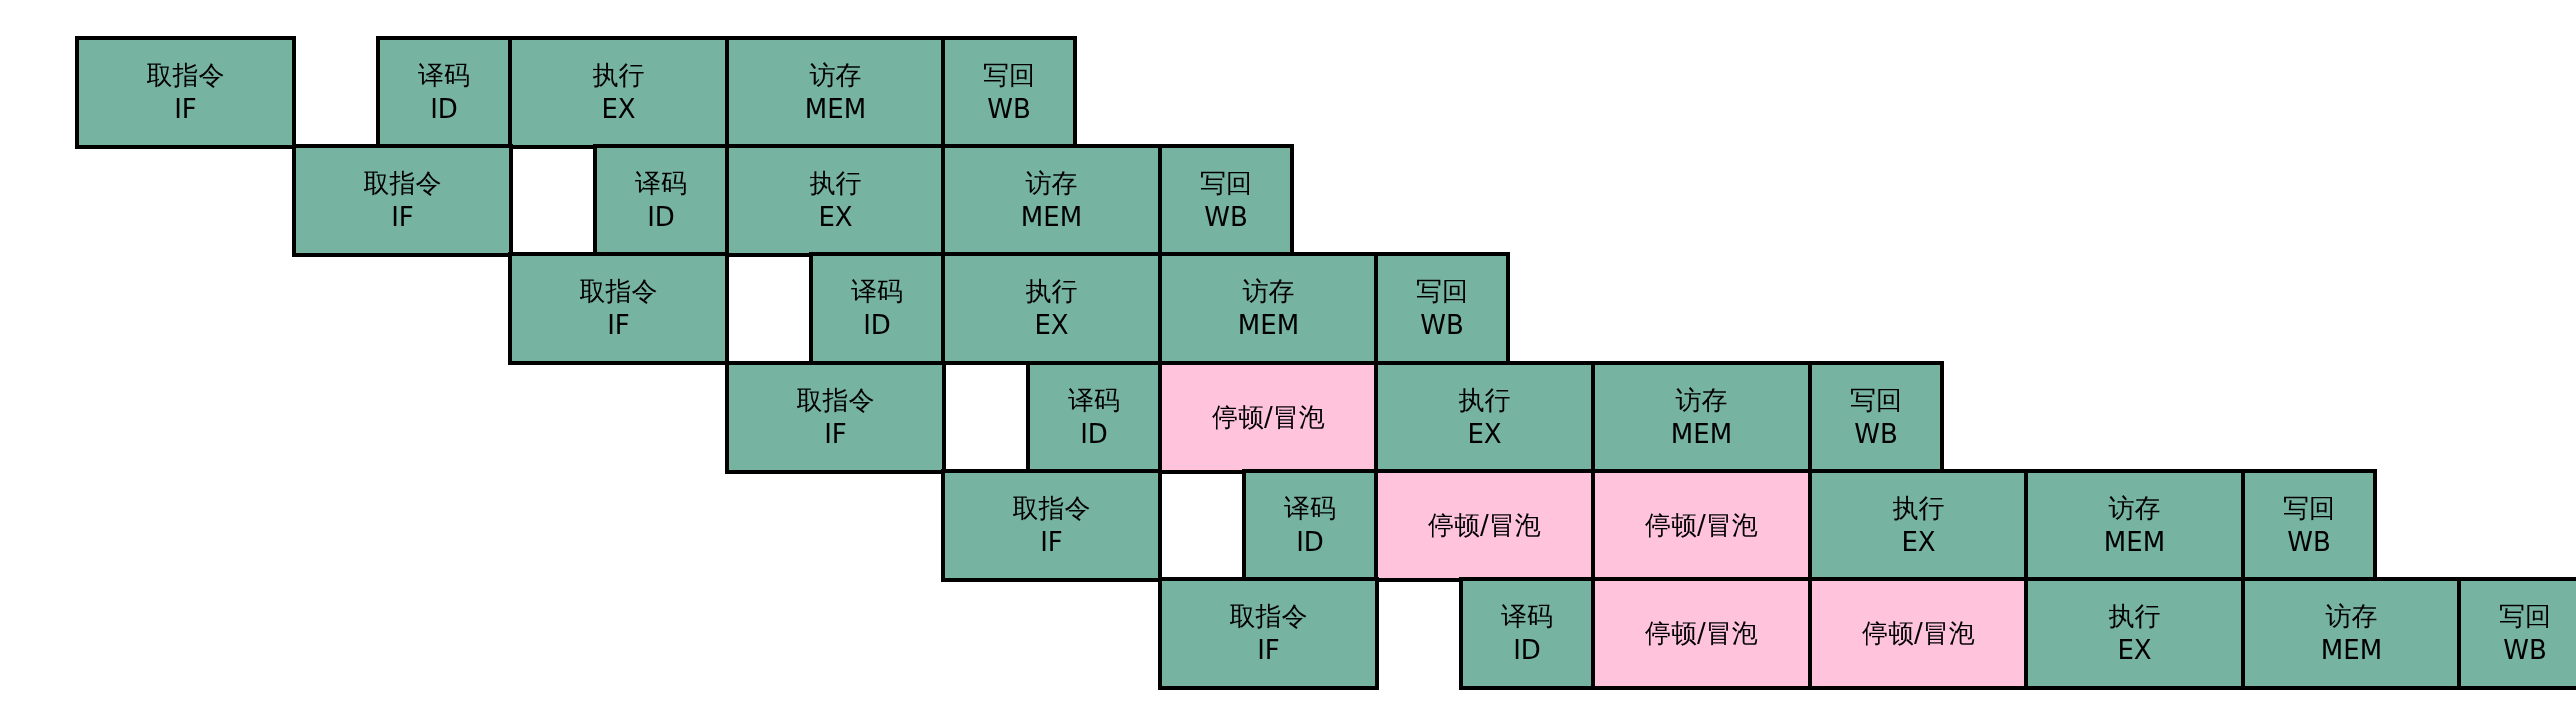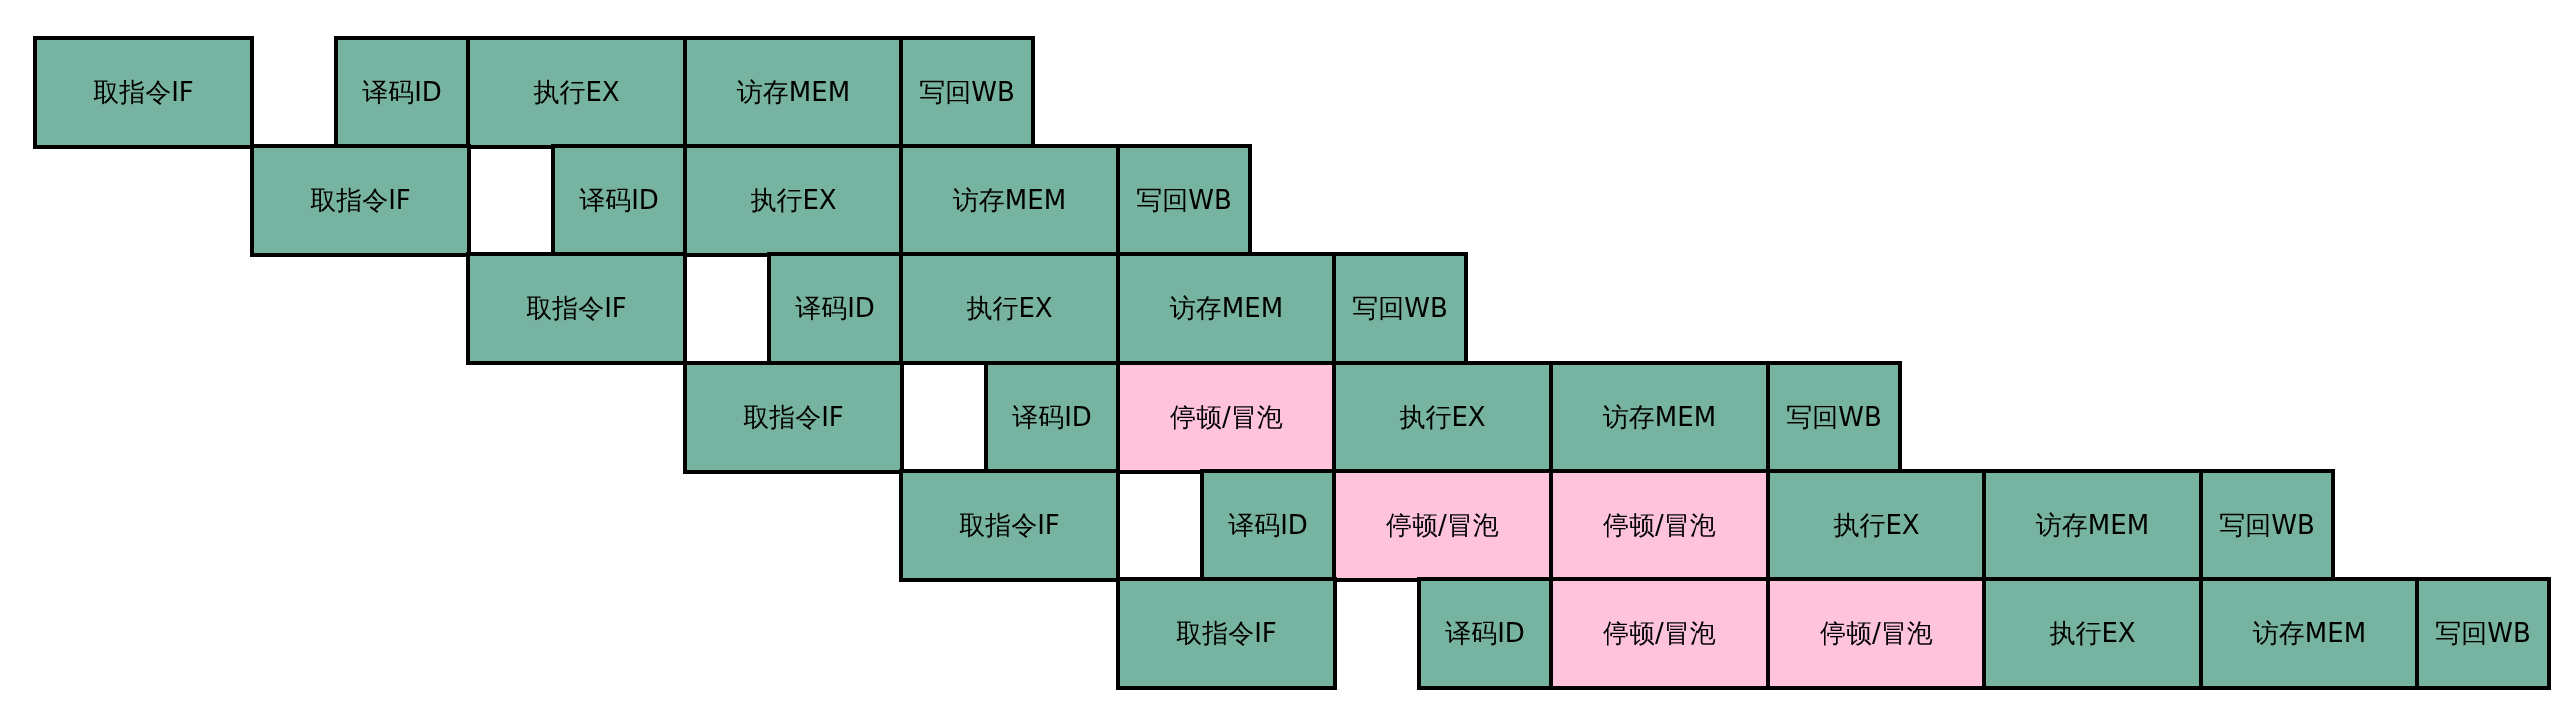--- a/index.html
+++ b/index.html
@@ -13,28 +13,29 @@
     width: 2576px;
     height: 721px;
     background: #ffffff;
     overflow: hidden;
   }
   .box {
     position: absolute;
     box-sizing: border-box;
     border: 4.3px solid #000000;
     display: flex;
-    flex-direction: row;
+    flex-direction: column;
     align-items: center;
     justify-content: center;
     text-align: center;
     color: #000000;
     font-size: 26px;
     line-height: 1.3;
     white-space: nowrap;
+    margin-left: 42px;
   }
 </style>
 </head>
 <body>
 
 <div class="canvas">
     <div class="box" style="left: 33px; top: 36px; width: 221px; height: 113px; border-color: rgb(0, 0, 0); background: rgb(119, 179, 161);">
       <div>取指令</div>
       <div>IF</div>
     </div>

